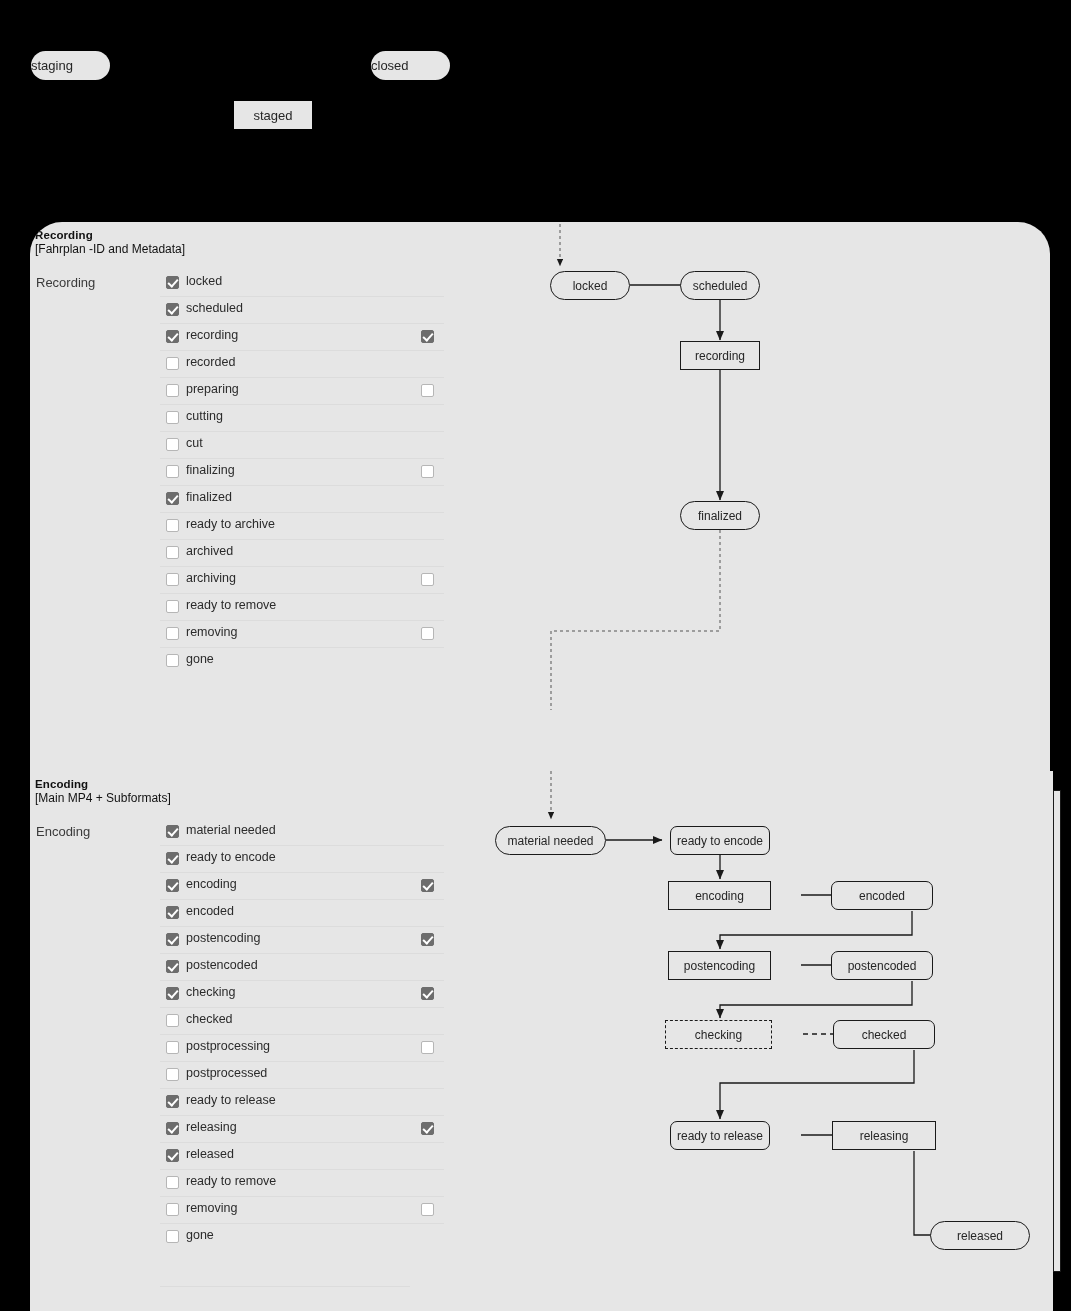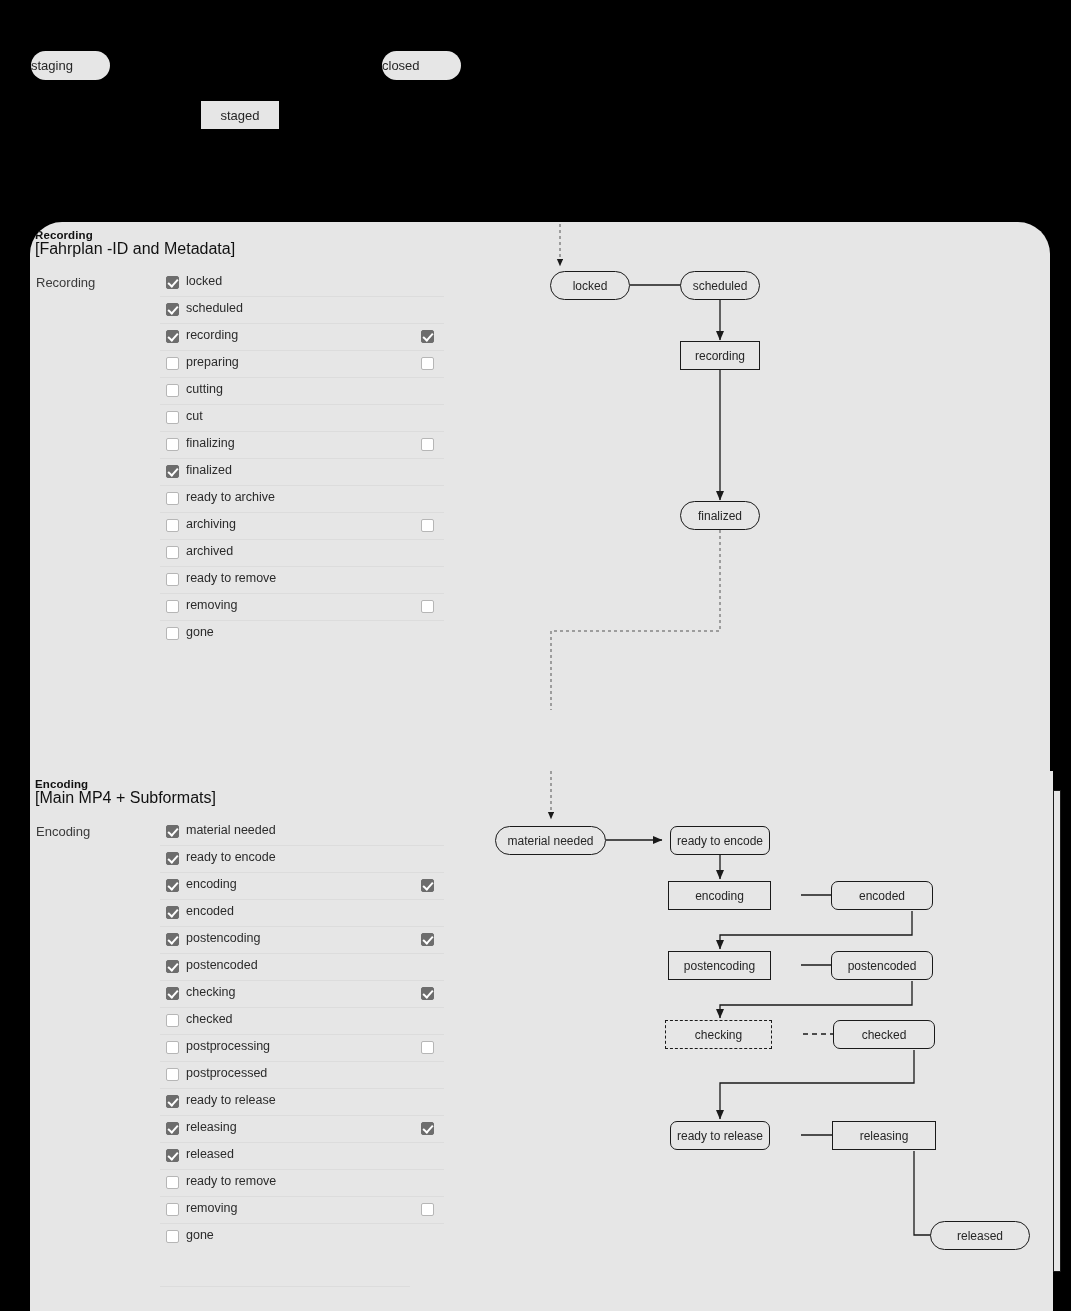--- a/index.html
+++ b/index.html
@@ -17,40 +17,40 @@
     position: absolute;
     background: #e6e6e6;
     border-radius: 999px;
     display: flex; align-items: center; 
     font-size: 13px; color: #262626;
   }
   .plainbox {
     position: absolute;
     background: #e6e6e6;
     display: flex; align-items: center; justify-content: center;
-    font-size: 13px; color: #262626;
+    font-size: 13px; color: #262626; margin-left: 33px;
   }
 
   
   .panel {
     position: absolute;
     background: #e6e6e6;
     overflow: hidden;
   }
   .panel-title {
     position: absolute;
     left: 5px; top: 6px;
     font-size: 11.5px; font-weight: bold; color: #111;
     line-height: 14px;
     letter-spacing: .1px;
   }
   .panel-subtitle {
     position: absolute;
     left: 5px; top: 20px;
-    font-size: 16px; font-weight: normal; color: #111;
+    font-size: 12px; font-weight: normal; color: #111;
     line-height: 14px;
   }
 
   
   .cb-group-label {
     position: absolute;
     font-size: 13px; color: #3a3a3a;
     white-space: nowrap;
   }
   .cb-list { position: absolute; }
@@ -116,21 +116,21 @@
 <div id="root">
 
   <div class="pill" style="left:31px; top:51px; width:79px; height:29px;">
     <span>staging</span>
   </div>
 
   <div class="plainbox" style="left:201px; top:101px; width:78px; height:28px;">
     <span>staged</span>
   </div>
 
-  <div class="pill" style="left:382px; top:51px; width:79px; height:29px;">
+  <div class="pill" style="left:371px; top:51px; width:79px; height:29px;">
     <span>closed</span>
   </div>
 
   <div class="panel" style="left:30px; top:222px; width:1020px; height:596px;border-radius:32px;">
 
     <div class="panel-title">Recording</div>
     <div class="panel-subtitle">[Fahrplan -ID and Metadata]</div>
 
     <div class="cb-group-label" style="left:6px; top:53px;">Recording</div>
 
@@ -143,20 +143,24 @@
           <span class="cb cb-left on"></span>
           <span class="cb-label">scheduled</span>
         </div>
         <div class="cb-row">
           <span class="cb cb-left on"></span>
           <span class="cb-label">recording</span>
           <span class="cb cb-right on"></span>
         </div>
         <div class="cb-row">
           <span class="cb cb-left off"></span>
+          <span class="cb-label">recorded</span>
+        </div>
+        <div class="cb-row">
+          <span class="cb cb-left off"></span>
           <span class="cb-label">preparing</span>
           <span class="cb cb-right off"></span>
         </div>
         <div class="cb-row">
           <span class="cb cb-left off"></span>
           <span class="cb-label">cutting</span>
         </div>
         <div class="cb-row">
           <span class="cb cb-left off"></span>
           <span class="cb-label">cut</span>
@@ -169,26 +173,26 @@
         <div class="cb-row">
           <span class="cb cb-left on"></span>
           <span class="cb-label">finalized</span>
         </div>
         <div class="cb-row">
           <span class="cb cb-left off"></span>
           <span class="cb-label">ready to archive</span>
         </div>
         <div class="cb-row">
           <span class="cb cb-left off"></span>
+          <span class="cb-label">archived</span>
+        </div>
+        <div class="cb-row">
+          <span class="cb cb-left off"></span>
           <span class="cb-label">archiving</span>
           <span class="cb cb-right off"></span>
-        </div>
-        <div class="cb-row">
-          <span class="cb cb-left off"></span>
-          <span class="cb-label">archived</span>
         </div>
         <div class="cb-row">
           <span class="cb cb-left off"></span>
           <span class="cb-label">ready to remove</span>
         </div>
         <div class="cb-row">
           <span class="cb cb-left off"></span>
           <span class="cb-label">removing</span>
           <span class="cb cb-right off"></span>
         </div>

